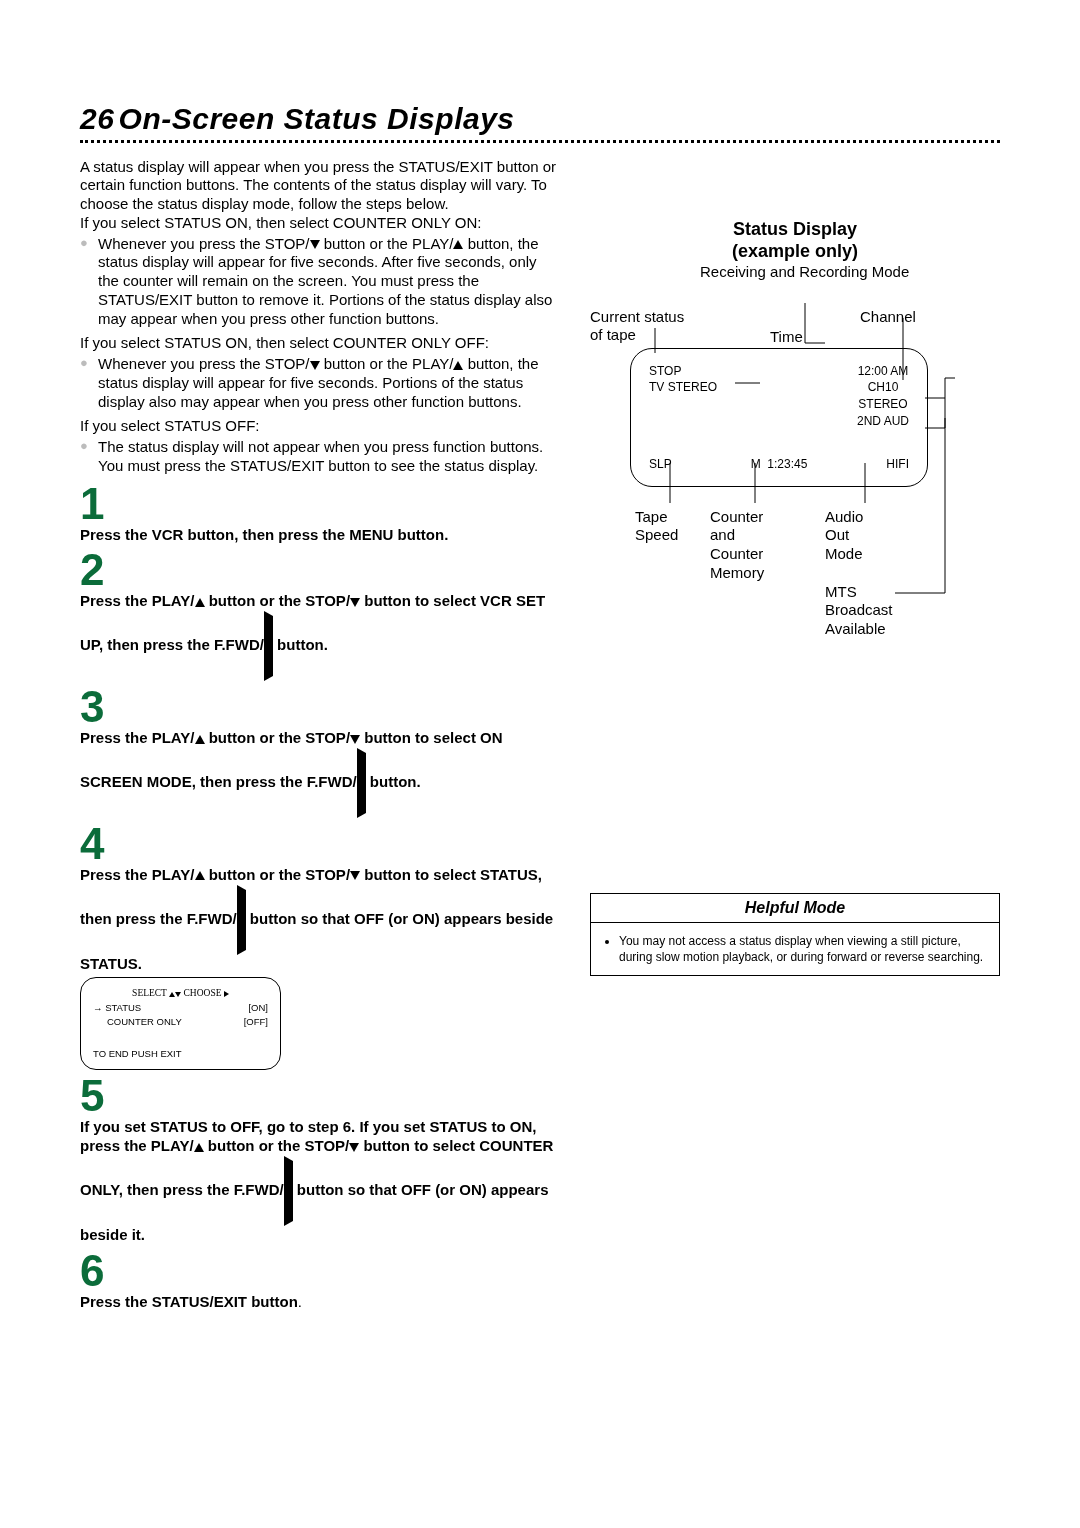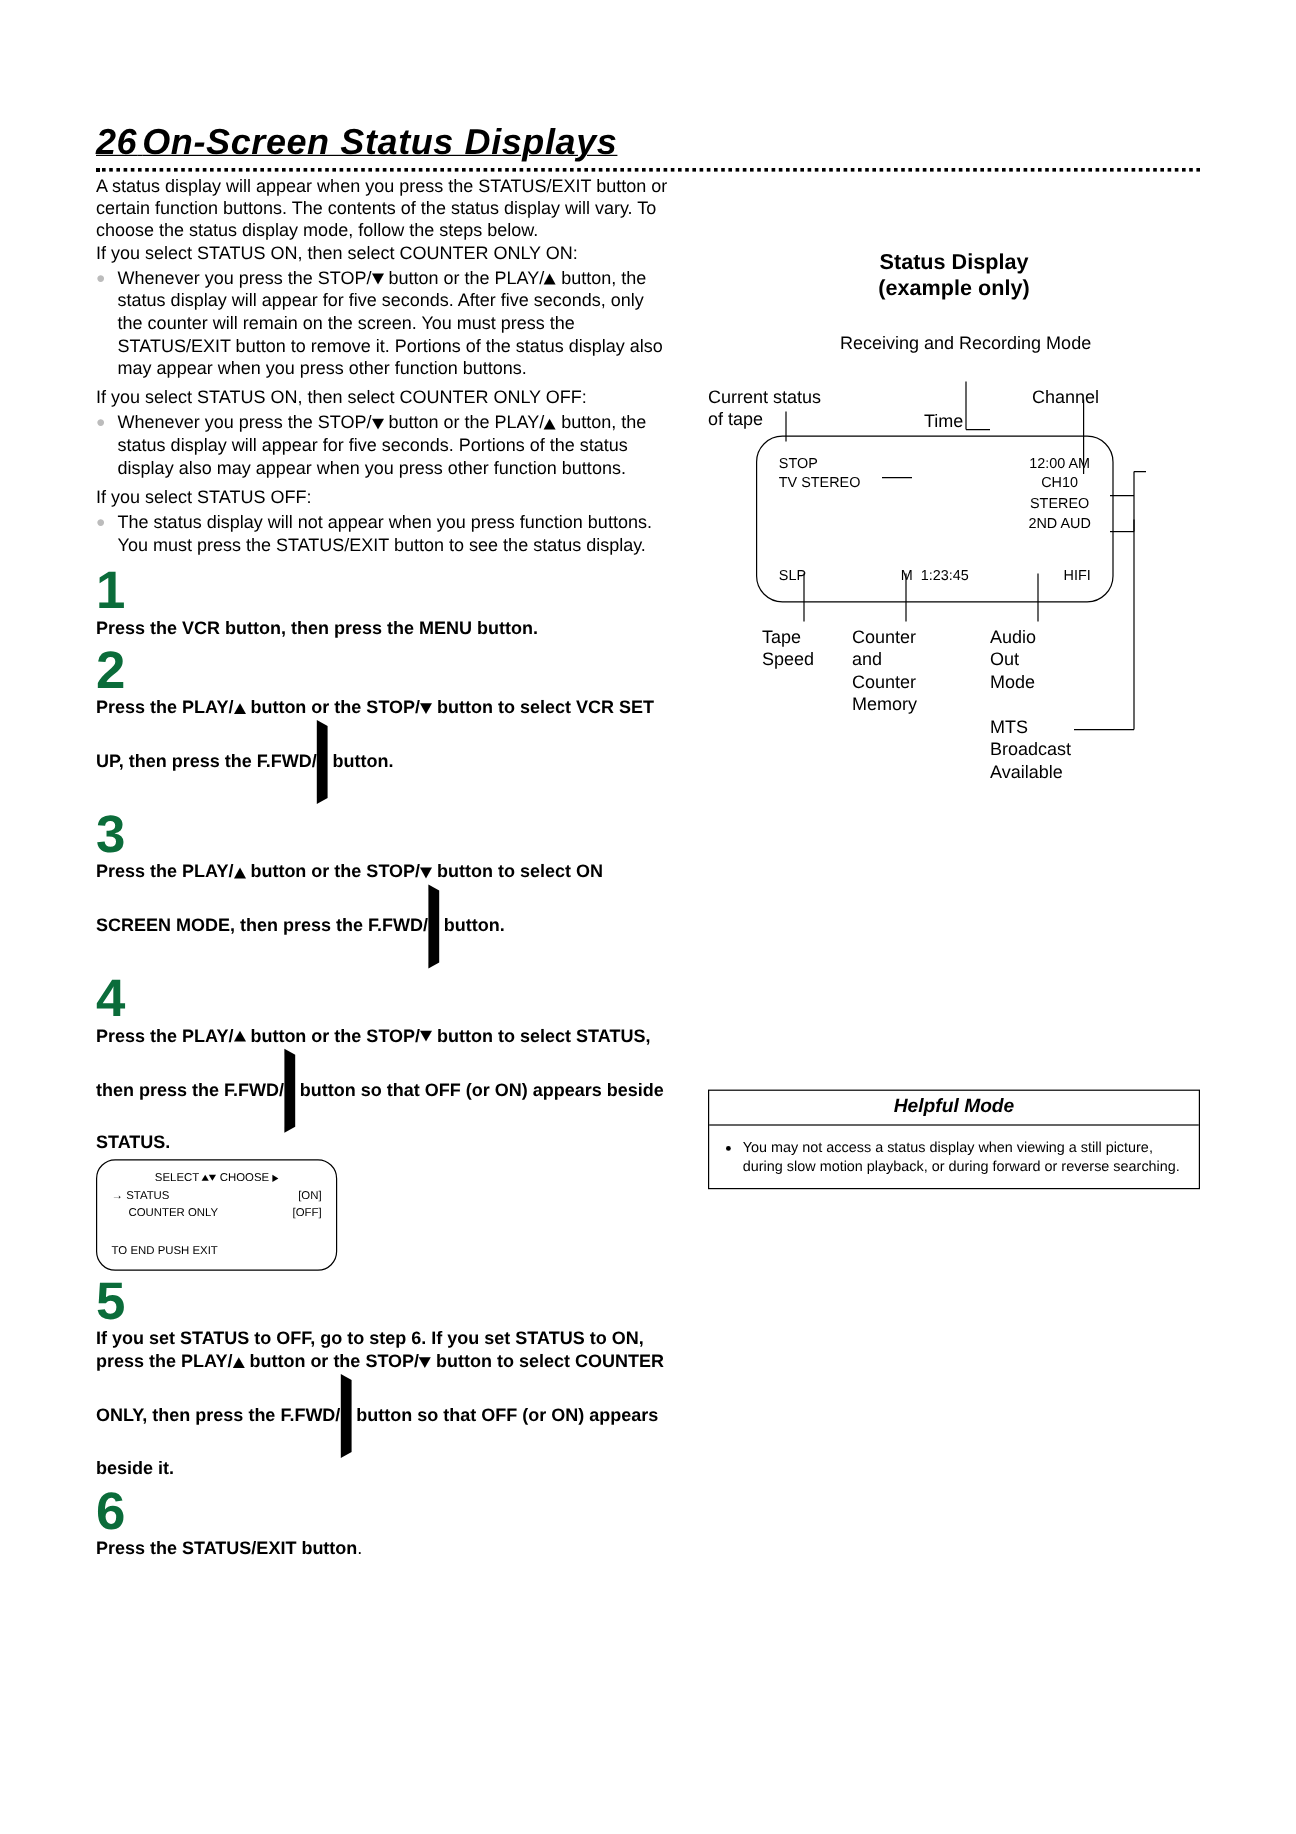--- a/index.html
+++ b/index.html
@@ -9,22 +9,21 @@
     padding: 100px 80px 60px 80px;
     width: 1080px;
     box-sizing: border-box;
     font-size: 15px;
     color: #000;
     line-height: 1.25;
   }
   .title-row {
     border-bottom: 3px dotted #000;
     padding-bottom: 2px;
-    margin-bottom: 4px;
-    text-decoration: underline;
+    margin-bottom: 15px;
   }
   .title {
     font-style: italic;
     font-weight: bold;
     font-size: 30px;
     letter-spacing: 0.5px;
   }
   .cols {
     display: flex;
     gap: 30px;
@@ -90,21 +89,21 @@
     font-size: 9.5px;
     margin-top: 4px;
     line-height: 1.5;
     font-family: Arial, sans-serif;
   }
   .osd .row { display:flex; justify-content:space-between; }
   .right-header {
     font-weight: bold;
     text-align: center;
     font-size: 18px;
-    margin-bottom: 26px;
+    margin-bottom: 0;
   }
   .diagram {
     position: relative;
     height: 390px;
     font-size: 15px;
   }
   .diagram .lbl { position:absolute; white-space:nowrap; }
   .osd2 {
     position: absolute;
     left: 40px;
@@ -183,21 +182,21 @@
   <div class="stepbold">
     <span>Press the PLAY/</span><span class="tri up"></span><span> button or the STOP/</span><span class="tri down"></span><span> button to select ON SCREEN MODE, then press the F.FWD/</span><span class="tri right"></span><span> button.</span>
   </div>
 
   <div class="bignum">4</div>
   <div class="stepbold">
     <span>Press the PLAY/</span><span class="tri up"></span><span> button or the STOP/</span><span class="tri down"></span><span> button to select STATUS, then press the F.FWD/</span><span class="tri right"></span><span> button so that OFF (or ON) appears beside STATUS.</span>
   </div>
 
   <div class="osd">
-    <div style="text-align:center;">
+    <div style="text-align:center;font-family:Liberation Serif, serif;">
       <span>SELECT</span>
       <span class="tri ups"></span><span class="tri downs"></span>
       <span>CHOOSE</span>
       <span class="tri rights"></span>
     </div>
     <div class="row">
       <span>→ <span>STATUS</span></span>
       <span>[ON]</span>
     </div>
     <div class="row">

